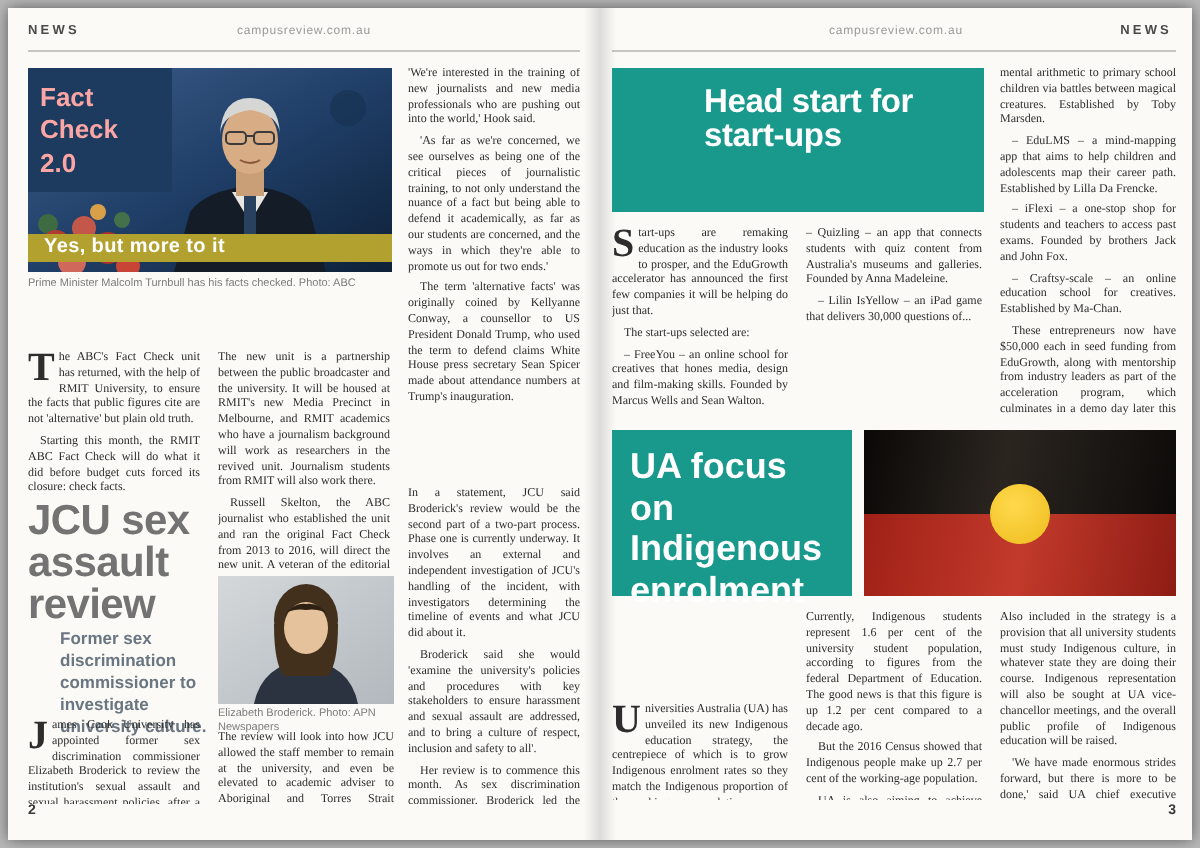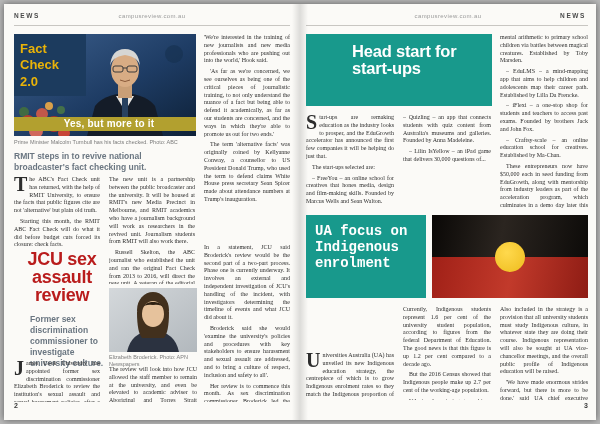--- a/index.html
+++ b/index.html
@@ -12,29 +12,29 @@
   .rule { height:1px; background:#c8c6c2; }
   .gutter { background:linear-gradient(90deg, rgba(0,0,0,0) 0%, rgba(0,0,0,0.12) 50%, rgba(0,0,0,0) 100%); }
 
   .col { font-family:"Liberation Serif", serif; font-size:6px; line-height:1.3; color:#2d2d2d; text-align:justify; overflow:hidden; hyphens:auto; }
   .col p { margin-bottom:3px; text-indent:6px; }
   .col p:first-child { text-indent:0; }
   .dropcap p:first-child::first-letter { float:left; font-size:20px; line-height:15px; padding:1px 2px 0 0; font-weight:bold; color:#2d2d2d; }
 
   .standfirst { font-size:8.5px; line-height:1.3; color:#6a7681; font-weight:bold; }
   .caption { font-size:5.5px; line-height:1.3; color:#7c7c7c; }
-  .headline-navy { font-weight:bold; color:#b91c1c; font-size:18px; line-height:1.0; letter-spacing:-0.3px;text-align:center; }
+  .headline-navy { font-weight:bold; color:#737373; font-size:21px; line-height:1.0; letter-spacing:-0.3px; }
 
-  .kicker { background:#1c3b5e; color:#eab308; font-weight:bold; font-size:13px; line-height:1.25; padding:7px 6px; }
-  .banner { background:#b2a02f; color:#fff; font-weight:bold; font-size:10px; line-height:14px; padding-left:8px; letter-spacing:.2px;text-align:center; }
+  .kicker { background:#1c3b5e; color:#fca5a5; font-weight:bold; font-size:13px; line-height:1.25; padding:7px 6px; }
+  .banner { background:#b2a02f; color:#fff; font-weight:bold; font-size:10px; line-height:14px; padding-left:8px; letter-spacing:.2px; }
 
   .tealbox { background:#18998c; color:#fff; padding:9px 10px; }
   .teal-head { font-size:16.5px; font-weight:bold; line-height:1.05; letter-spacing:-0.2px; }
   .teal-sub { font-size:8.5px; line-height:1.35; margin-top:6px; opacity:.95; font-weight:bold; }
-  .ua-head { font-size:14px; font-weight:bold; line-height:1.15;font-family:Liberation Mono, monospace; }
+  .ua-head { font-size:18px; font-weight:bold; line-height:1.15; }
 
   .photo { overflow:hidden; }
   .photo svg { display:block; width:100%; height:100%; }
 
   .flag { overflow:hidden; }
   .flag .top { position:absolute; left:0; top:0; width:100%; height:50%; background:linear-gradient(100deg,#0a0806 0%,#2b2520 45%,#0d0b09 100%); }
   .flag .bottom { position:absolute; left:0; top:50%; width:100%; height:50%; background:linear-gradient(100deg,#a02017 0%,#c23a2b 50%,#8e1c14 100%); }
   .flag .disc { position:absolute; left:50%; top:50%; width:30px; height:30px; margin:-15px 0 0 -15px; border-radius:50%; background:radial-gradient(circle at 40% 35%, #ffd94d, #eebc1d); }
 
   .pagenum { font-size:7px; font-weight:bold; color:#3a3a3a; }
@@ -86,21 +86,20 @@
         <rect x="113" y="32" width="10" height="6" rx="2" fill="none" stroke="#3a3a3a" stroke-width="1"></rect>
         <line x1="109" y1="34" x2="113" y2="34" stroke="#3a3a3a" stroke-width="1"></line>
         <path d="M106 46 Q111 49 116 46" stroke="#8a5a3a" stroke-width="1" fill="none"></path>
       </g>
     </svg>
     <div class="abs kicker" style="left:0; top:0; width:72px; height:62px;">Fact Check 2.0</div>
     <div class="abs banner" style="left:0; top:83px; width:182px; height:14px;">Yes, but more to it</div>
   </div>
   <div class="abs caption" style="left:10px; top:135px; width:182px;">Prime Minister Malcolm Turnbull has his facts checked. Photo: ABC</div>
 
-  <div class="abs standfirst" style="left:10px; top:147px; width:168px;">RMIT steps in to revive national broadcaster's fact checking unit.</div>
 
   <div class="abs col dropcap" style="left:10px; top:172px; width:86px; height:70px;">
       <p>The ABC's Fact Check unit has returned, with the help of RMIT University, to ensure the facts that public figures cite are not 'alternative' but plain old truth.</p>
       <p>Starting this month, the RMIT ABC Fact Check will do what it did before budget cuts forced its closure: check facts.</p>
     </div>
   <div class="abs col" style="left:105px; top:172px; width:86px; height:108px;">
       <p>The new unit is a partnership between the public broadcaster and the university. It will be housed at RMIT's new Media Precinct in Melbourne, and RMIT academics who have a journalism background will work as researchers in the revived unit. Journalism students from RMIT will also work there.</p>
       <p>Russell Skelton, the ABC journalist who established the unit and ran the original Fact Check from 2013 to 2016, will direct the new unit. A veteran of the editorial process will also be appointed. The ABC will retain final editorial control, and ensure credibility for all content published. Content will be subject to all of the ABC's editorial policies, and will be published through the ABC Fact Check website.</p>
     </div>
   <div class="abs col" style="left:200px; top:30px; width:86px; height:204px;">

